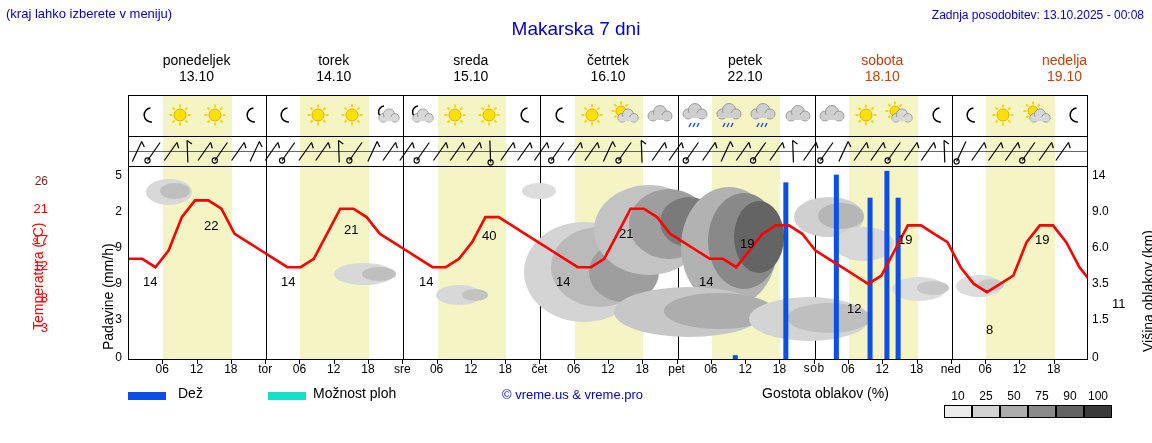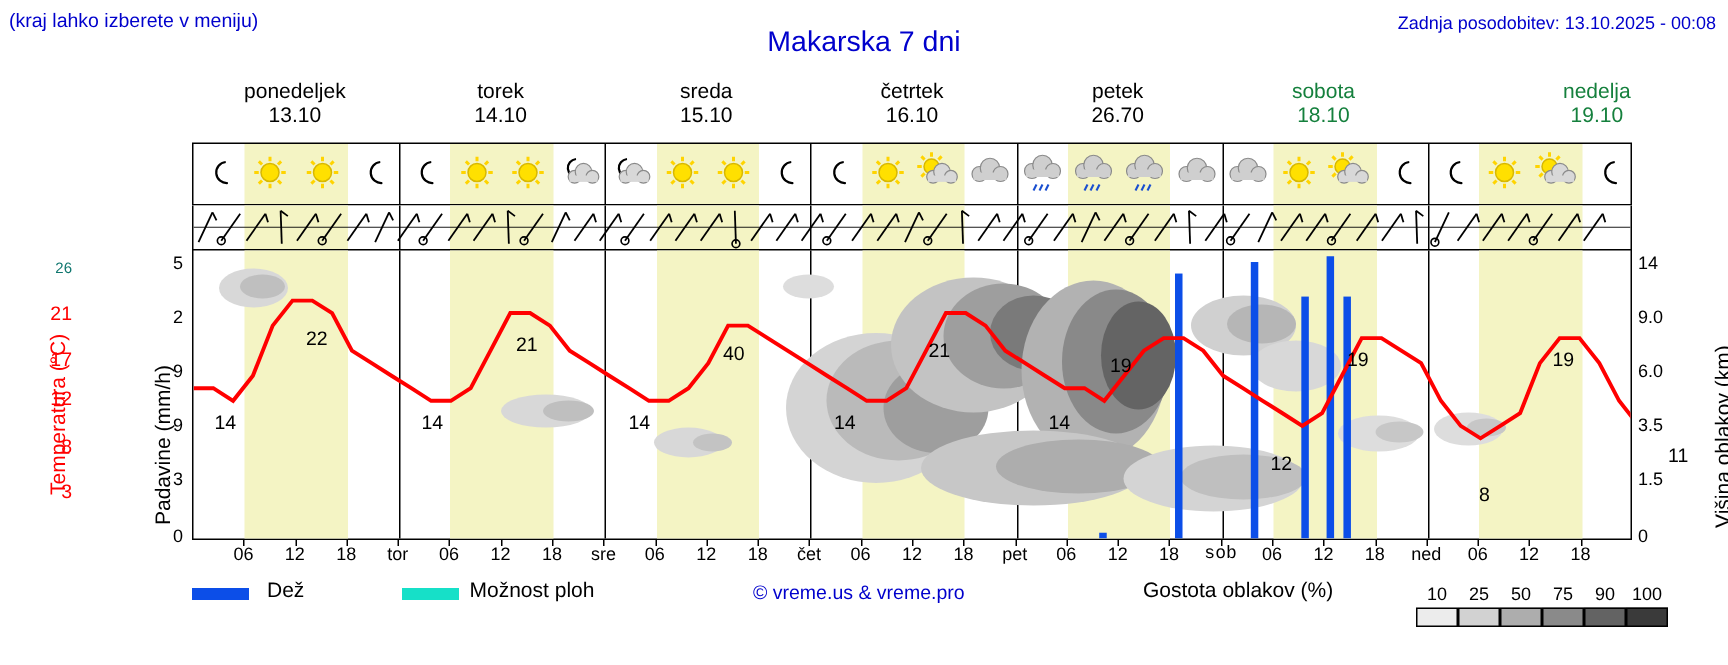--- a/index.html
+++ b/index.html
@@ -17,21 +17,21 @@
 
   
   #plot{left:128px;top:166px;width:960px;height:194px;border:1px solid #000;box-sizing:border-box;background:#fff;}
   #iconband{left:128px;top:95px;width:960px;height:42px;border:1px solid #000;box-sizing:border-box;background:#fff;}
   #windband{left:128px;top:137px;width:960px;height:29px;border-left:1px solid #000;border-right:1px solid #000;box-sizing:border-box;background:#fff;}
 
   .daycol{position:absolute;top:0;bottom:0;background:#f4f4c4;}
   .vline{position:absolute;top:0;bottom:0;width:1px;background:#000;}
 
   .daylabel{position:absolute;text-align:center;font-size:14px;color:#000;}
-  .daylabel.we{color:#15803d;}
+  .daylabel.we{color:#c2410c;}
   .daylabel span{display:block;}
 
   .xtick{position:absolute;font-size:12px;color:#000;text-align:center;width:40px;}
   .ytick{position:absolute;font-size:12px;color:#000;text-align:right;width:30px;}
 
   .axtitle{position:absolute;font-size:14px;color:#000;transform-origin:0 0;white-space:nowrap;}
   .axtitle.red{color:#ff0000;}
 
   .tempval{position:absolute;font-size:13px;color:#000;}
 
@@ -62,21 +62,21 @@
     <div class="daylabel" style="left: 402.286px; top: 52px; width: 137.143px;">
       <span>sreda</span>
       <span>15.10</span>
     </div>
     <div class="daylabel" style="left: 539.429px; top: 52px; width: 137.143px;">
       <span>četrtek</span>
       <span>16.10</span>
     </div>
     <div class="daylabel" style="left: 676.571px; top: 52px; width: 137.143px;">
       <span>petek</span>
-      <span>26.70</span>
+      <span>22.10</span>
     </div>
     <div class="daylabel we" style="left: 813.714px; top: 52px; width: 137.143px;">
       <span>sobota</span>
       <span>18.10</span>
     </div>
     <div class="daylabel we" style="left: 996px; top: 52px; width: 137.143px; text-align: center;">
       <span>nedelja</span>
       <span>19.10</span>
     </div>
   </div>
@@ -613,21 +613,21 @@
       <rect x="766.6228070175439" y="30.71999999999997" width="5" height="161.28000000000003" fill="#0c4ee8"></rect>
       <path d="M0.0 91.8 L13.2 91.8 L26.4 100.2 L39.6 83.5 L52.8 50.1 L66.0 33.4 L79.2 33.4 L92.4 41.7 L105.6 66.8 L118.8 75.1 L132.0 83.5 L145.2 91.8 L158.4 100.2 L171.6 100.2 L184.8 91.8 L198.0 66.8 L211.2 41.7 L224.4 41.7 L237.6 50.1 L250.8 66.8 L264.0 75.1 L277.2 83.5 L290.4 91.8 L303.6 100.2 L316.8 100.2 L330.0 91.8 L343.2 75.1 L356.4 50.1 L369.6 50.1 L382.8 58.4 L396.0 66.8 L409.2 75.1 L422.4 83.5 L435.6 91.8 L448.8 100.2 L462.0 100.2 L475.2 91.8 L488.4 66.8 L501.6 41.7 L514.8 41.7 L528.0 50.1 L541.2 66.8 L554.4 75.1 L567.6 83.5 L580.8 91.8 L594.0 91.8 L607.2 100.2 L620.4 83.5 L633.6 66.8 L646.8 58.4 L660.0 58.4 L673.2 66.8 L686.4 83.5 L699.6 91.8 L712.8 100.2 L726.0 108.5 L739.2 116.9 L752.4 108.5 L765.6 83.5 L778.8 58.4 L792.0 58.4 L805.2 66.8 L818.4 75.1 L831.6 100.2 L844.8 116.9 L858.0 125.2 L871.2 116.9 L884.4 108.5 L897.6 75.1 L910.8 58.4 L924.0 58.4 L937.2 75.1 L950.4 100.2 L963.6 116.9 L976.8 125.2 " fill="none" stroke="#ff0000" stroke-width="2.6"></path>
     </svg>
   </div>
 
 <div class="axtitle red" style="left:30px;top:330px;transform:rotate(-90deg);">Temperatura (°C)</div>
 <div class="axtitle" style="left:100px;top:350px;transform:rotate(-90deg);">Padavine (mm/h)</div>
 <div class="axtitle" style="left:1140px;top:352px;transform:rotate(-90deg);">Višina oblakov (km)</div>
 
 <div id="ticks">
-    <div class="ytick" style="left: 18px; top: 174px; color: #0f766e; font-size: 10px;">26</div>
+    <div class="ytick" style="left: 18px; top: 174px; color: #7f1d1d; font-size: 12px;">26</div>
     <div class="ytick" style="left: 18px; top: 201px; color: rgb(255, 0, 0); font-size: 13px;">21</div>
     <div class="ytick" style="left: 18px; top: 232px; color: rgb(255, 0, 0); font-size: 13px;">17</div>
     <div class="ytick" style="left: 18px; top: 258px; color: rgb(255, 0, 0); font-size: 13px;">12</div>
     <div class="ytick" style="left: 18px; top: 290px; color: rgb(255, 0, 0); font-size: 13px;">8</div>
     <div class="ytick" style="left: 18px; top: 320px; color: rgb(255, 0, 0); font-size: 13px;">3</div>
     <div class="ytick" style="left: 92px; top: 168px;">5</div>
     <div class="ytick" style="left: 92px; top: 204px;">2</div>
     <div class="ytick" style="left: 92px; top: 240px;">9</div>
     <div class="ytick" style="left: 92px; top: 276px;">9</div>
     <div class="ytick" style="left: 92px; top: 312px;">3</div>

